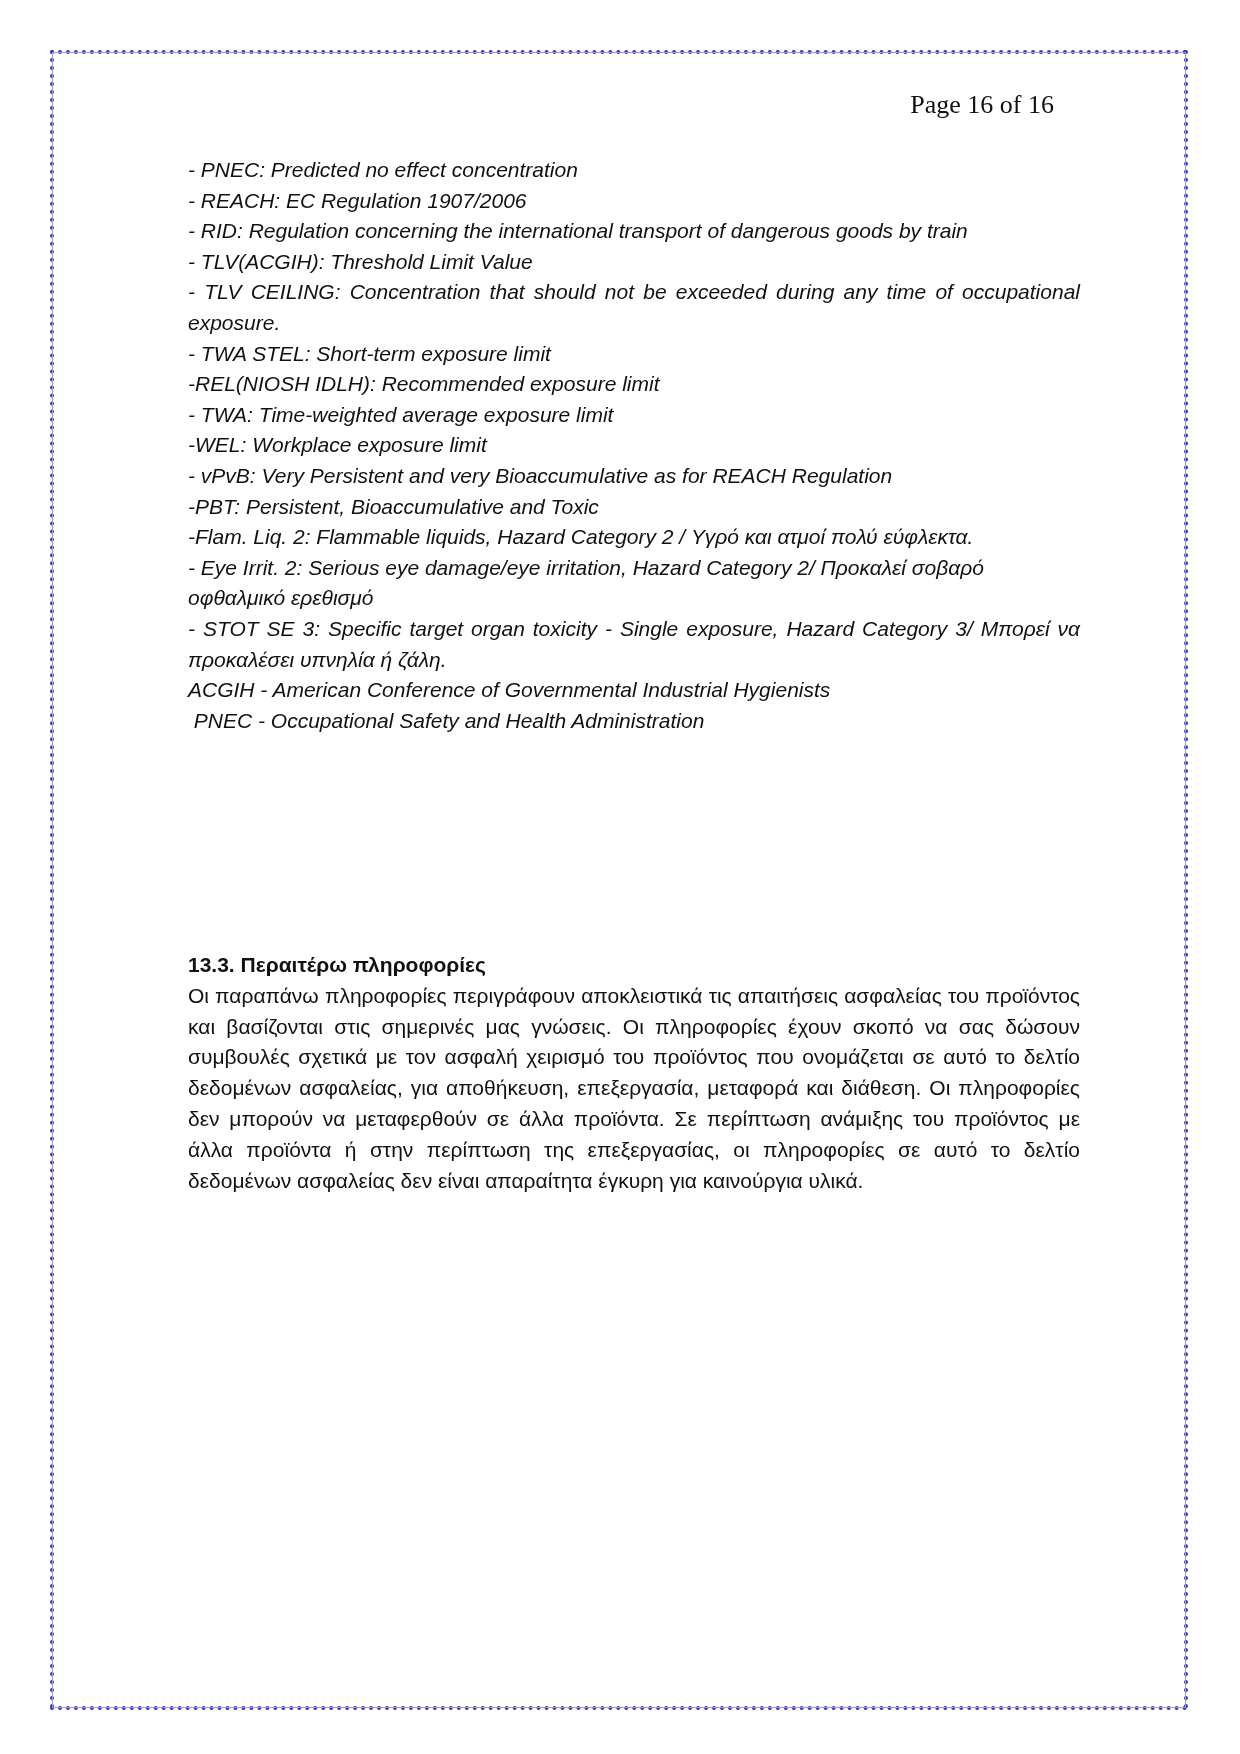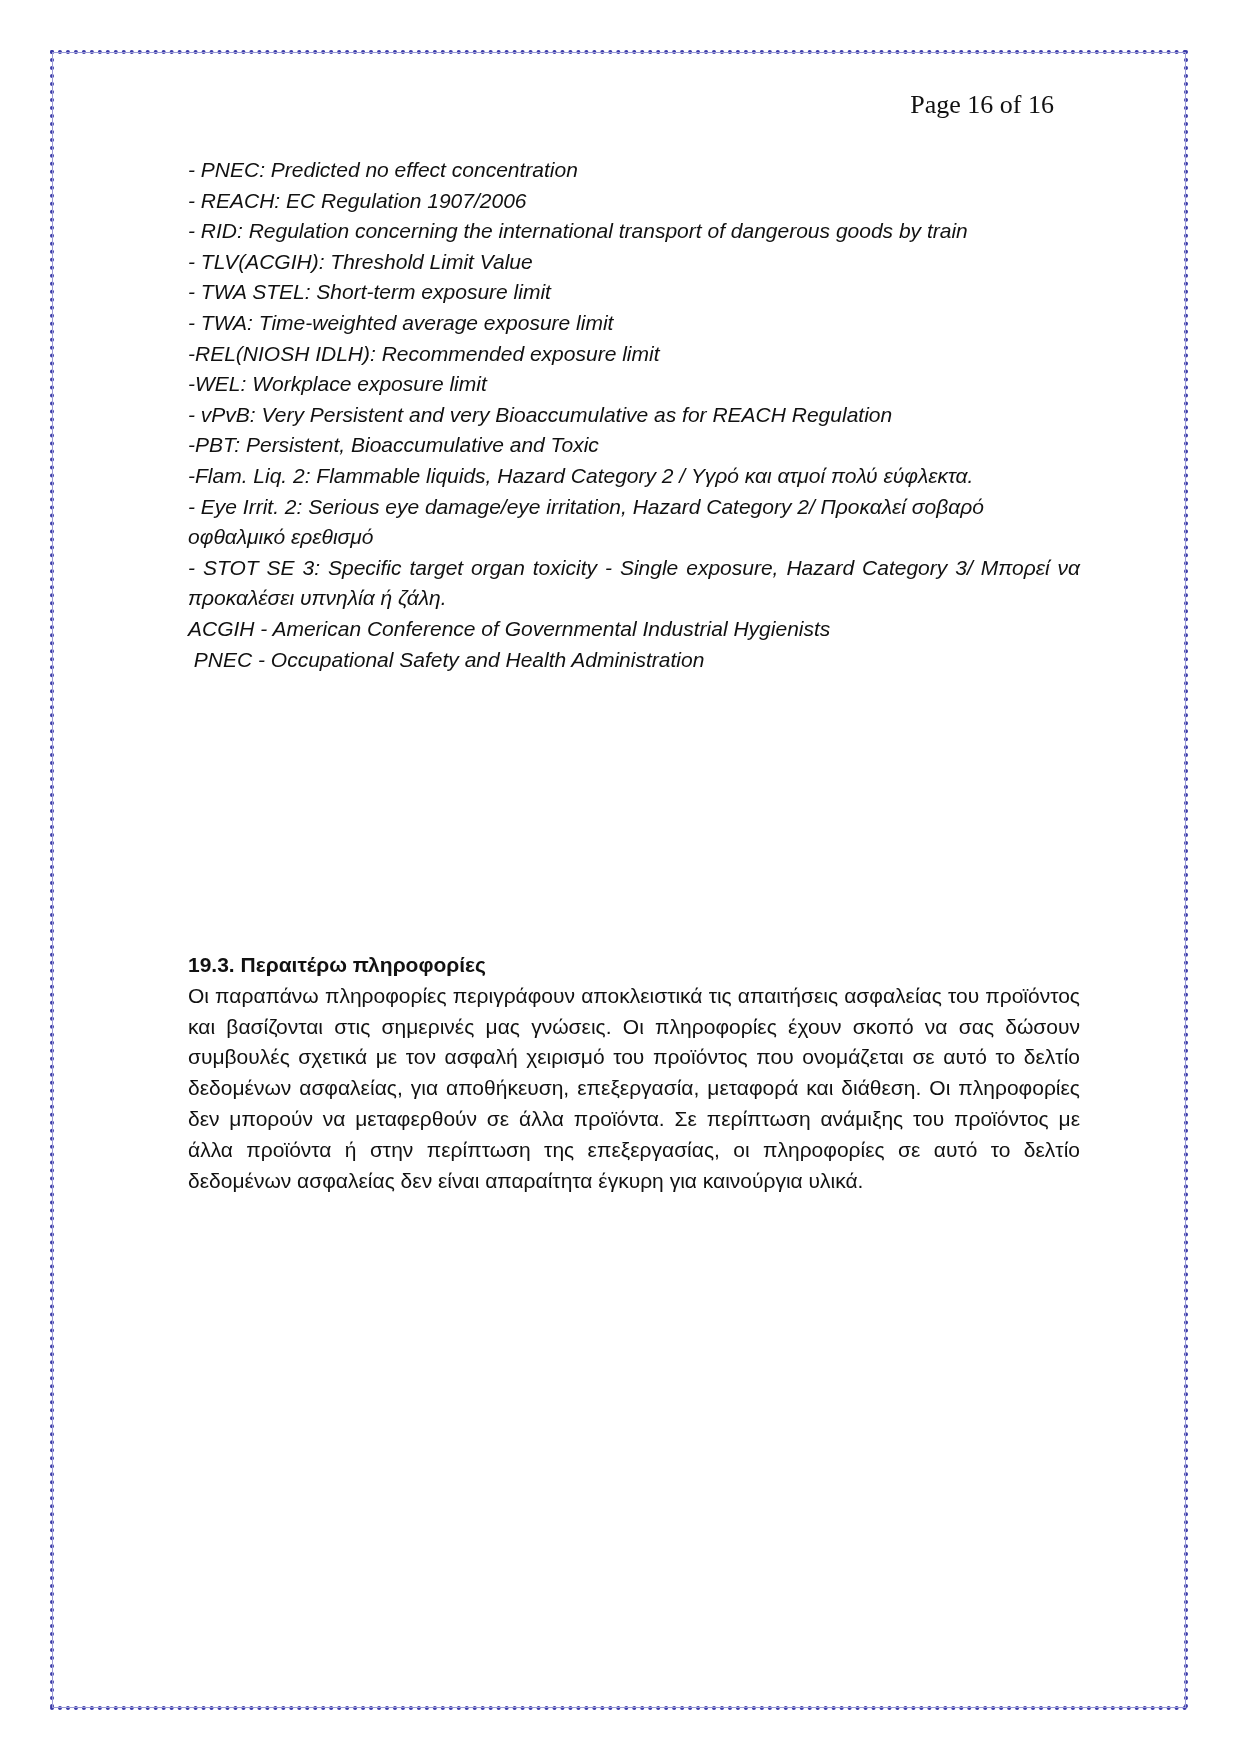--- a/index.html
+++ b/index.html
@@ -29,29 +29,30 @@
 
 <div class="page-border"></div>
 
 <div class="page-number">Page 16 of 16</div>
 
 <div class="content">
   <p class="abbr-line">- PNEC:  Predicted no effect concentration</p>
   <p class="abbr-line">- REACH: EC Regulation 1907/2006</p>
   <p class="abbr-line">- RID: Regulation concerning the international transport of dangerous goods by train</p>
   <p class="abbr-line">- TLV(ACGIH): Threshold Limit Value</p>
+  <p class="abbr-line justify">- TLV CEILING: Concentration that should not be exceeded during any time of occupational exposure.</p>
   <p class="abbr-line">- TWA STEL: Short-term exposure limit</p>
+  <p class="abbr-line">-REL(NIOSH IDLH): Recommended exposure limit</p>
   <p class="abbr-line">- TWA: Time-weighted average exposure limit</p>
-  <p class="abbr-line">-REL(NIOSH IDLH): Recommended exposure limit</p>
   <p class="abbr-line">-WEL: Workplace exposure limit</p>
   <p class="abbr-line">- vPvB: Very Persistent and very Bioaccumulative as for REACH Regulation</p>
   <p class="abbr-line">-PBT: Persistent, Bioaccumulative and Toxic</p>
   <p class="abbr-line">-Flam. Liq. 2: Flammable liquids, Hazard Category 2 / Υγρό και ατμοί πολύ εύφλεκτα.</p>
   <p class="abbr-line">- Eye Irrit. 2: Serious eye damage/eye irritation, Hazard Category 2/ Προκαλεί σοβαρό οφθαλμικό ερεθισμό</p>
   <p class="abbr-line justify">- STOT SE 3: Specific target organ toxicity - Single exposure, Hazard Category 3/ Μπορεί να προκαλέσει υπνηλία ή ζάλη.</p>
   <p class="abbr-line">ACGIH - American Conference of Governmental Industrial Hygienists</p>
   <p class="abbr-line" style="white-space:pre-wrap"> PNEC - Occupational Safety and Health Administration</p>
 </div>
 
 <div class="section">
-  <p class="section-title">19.3. Περαιτέρω πληροφορίες</p>
+  <p class="section-title">13.3. Περαιτέρω πληροφορίες</p>
   <p class="section-body">Οι παραπάνω πληροφορίες περιγράφουν αποκλειστικά τις απαιτήσεις ασφαλείας του προϊόντος και βασίζονται στις σημερινές μας γνώσεις. Οι πληροφορίες έχουν σκοπό να σας δώσουν συμβουλές σχετικά με τον ασφαλή χειρισμό του προϊόντος που ονομάζεται σε αυτό το δελτίο δεδομένων ασφαλείας, για αποθήκευση, επεξεργασία, μεταφορά και διάθεση. Οι πληροφορίες δεν μπορούν να μεταφερθούν σε άλλα προϊόντα. Σε περίπτωση ανάμιξης του προϊόντος με άλλα προϊόντα ή στην περίπτωση της επεξεργασίας, οι πληροφορίες σε αυτό το δελτίο δεδομένων ασφαλείας δεν είναι απαραίτητα έγκυρη για καινούργια υλικά.</p>
 </div>
 
 </body></html>

